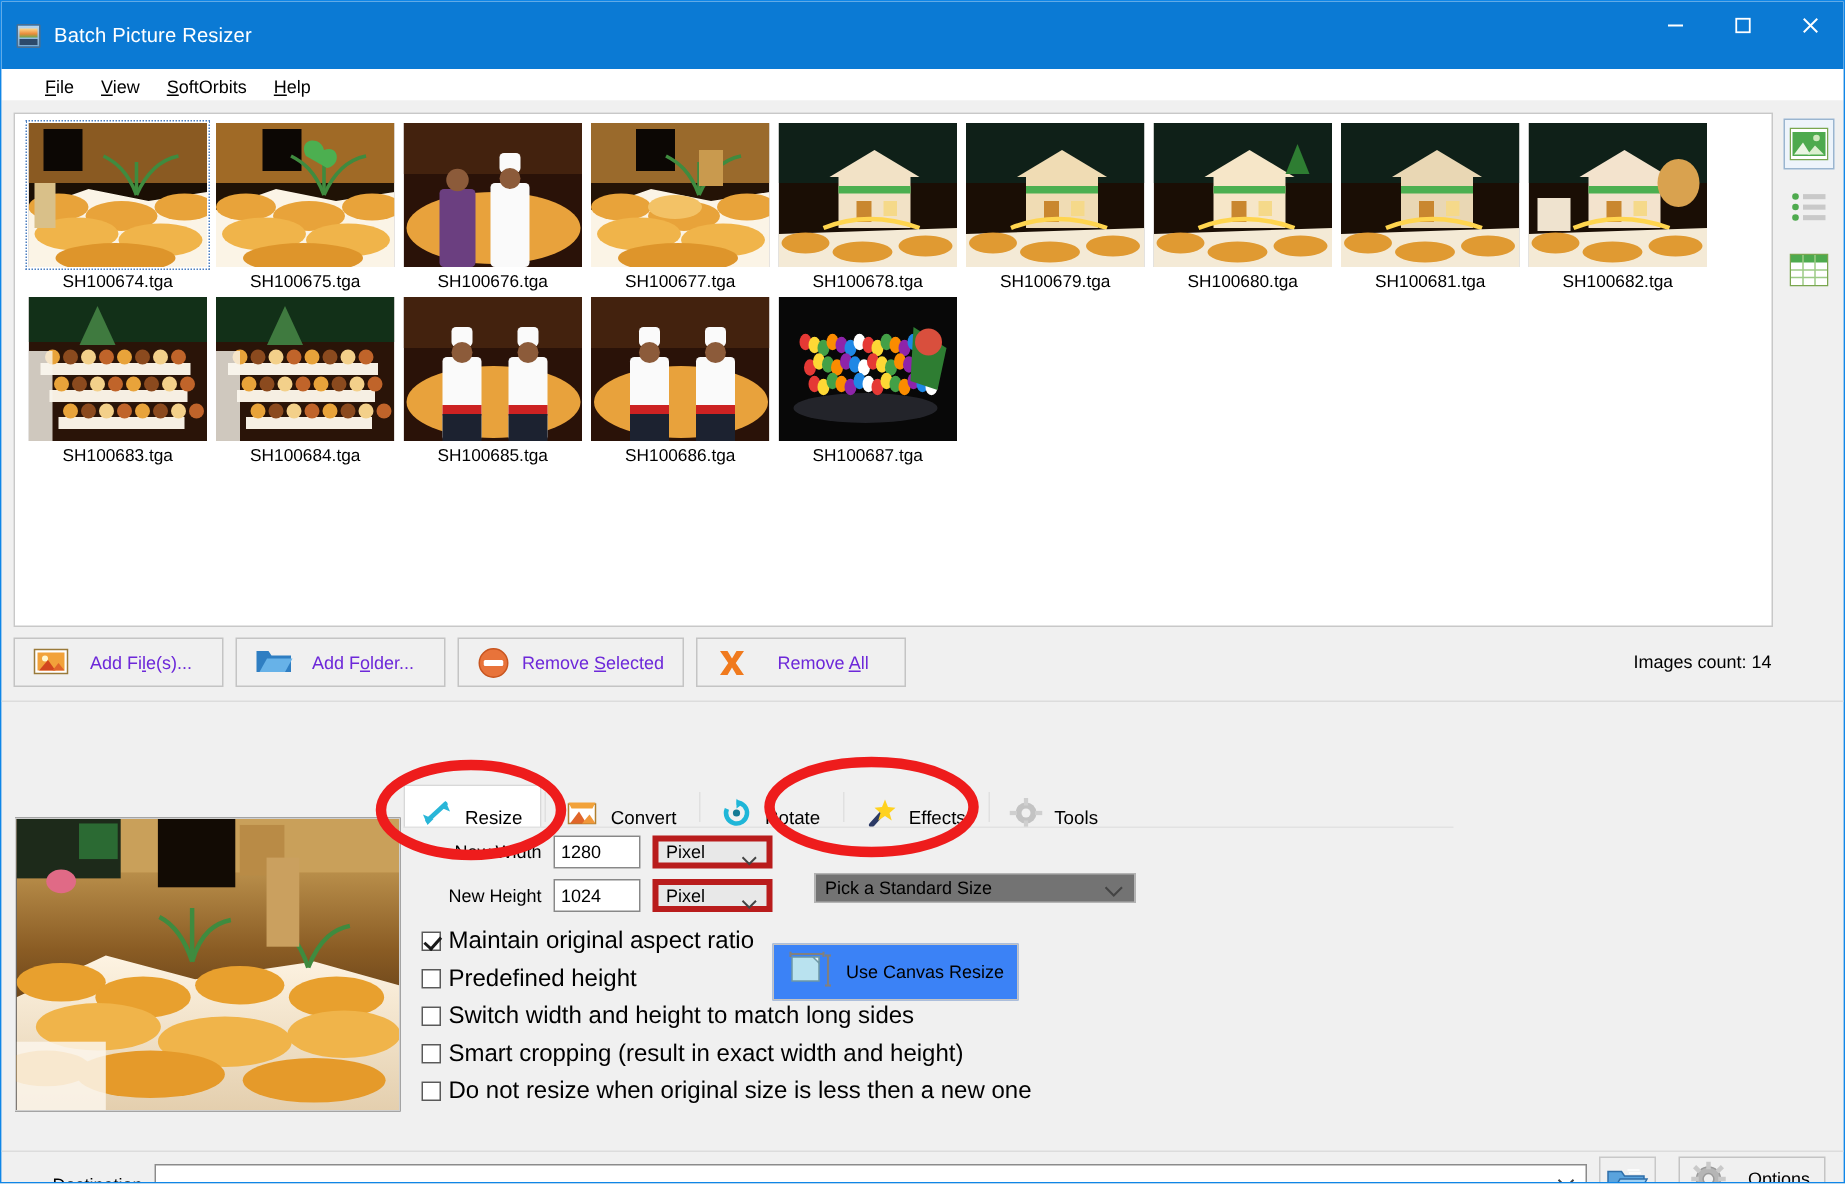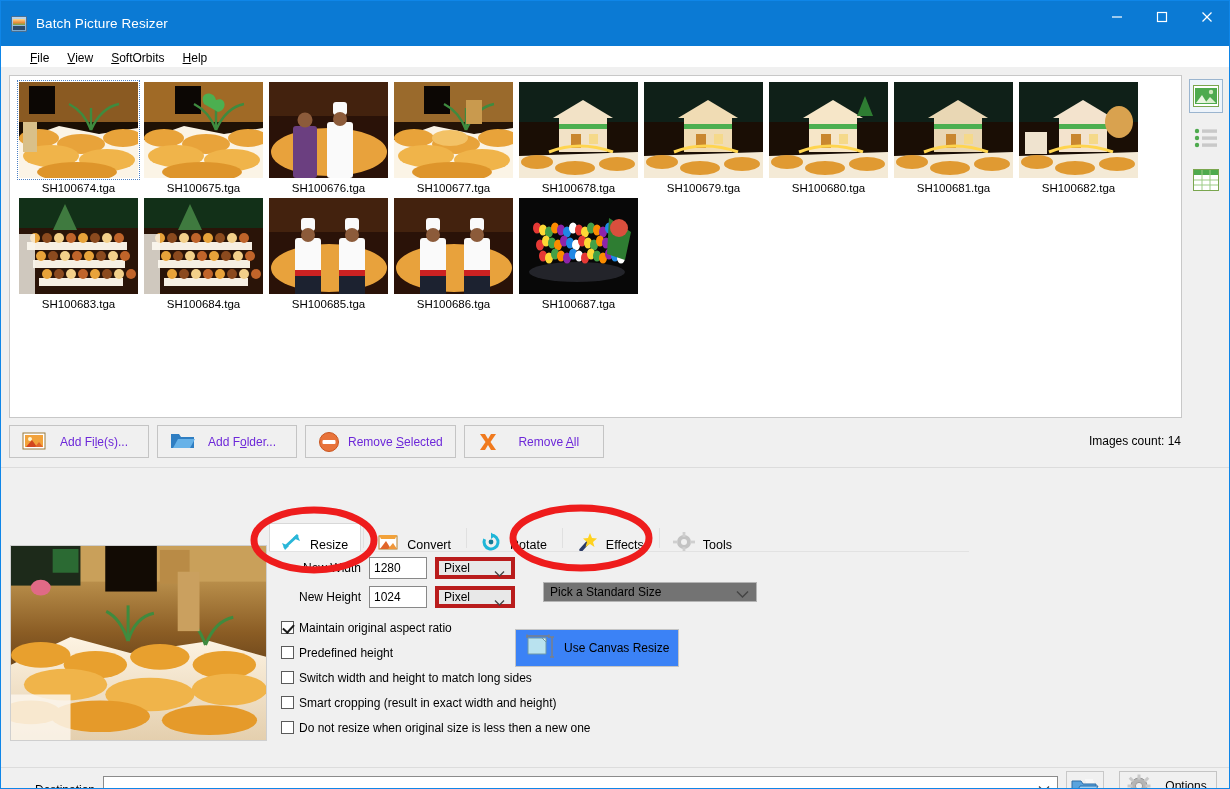--- a/index.html
+++ b/index.html
@@ -138,21 +138,21 @@
   .bigsel .cv{ position:absolute; right:7px; top:5px; }
   .cbrow{ display:flex; align-items:center; height:21px; margin-bottom:4px; }
   .cb{
     width:13px;height:13px;border:1px solid #5a5a5a;background:#fff;
     margin-right:5px; position:relative; flex:0 0 auto;
   }
   .cb.on::after{
     content:""; position:absolute; left:3px; top:0px; width:5px;height:9px;
     border:solid #1a1a1a; border-width:0 2px 2px 0; transform:rotate(42deg);
   }
-  .cbl{ font-size:12px; }
+  .cbl{ font-size:16px; }
   .canvasbtn{
     position:absolute; left:246px; top:72px; width:164px; height:38px;
     background:#3b82f6; border:1px solid #c4c4c4; display:flex;
     align-items:center; padding-left:8px; font-size:12px;
   }
   .canvasbtn .ci{width:34px;height:28px;margin-right:6px;flex:0 0 auto}
 
   
   .hr2{ position:absolute; left:0; top:700px; width:1230px; height:1px; background:#dcdcdc;}
   .destrow{ position:absolute; left:34px; top:709px; display:flex; align-items:flex-end;}

